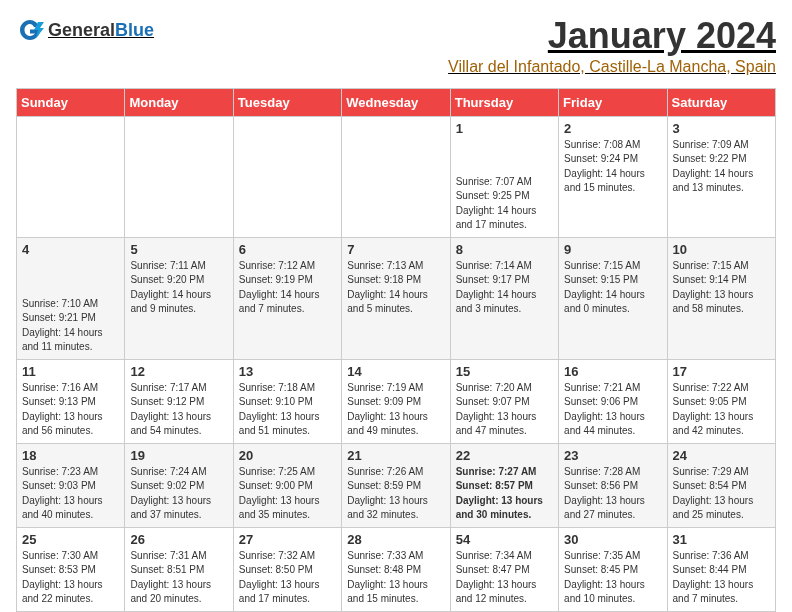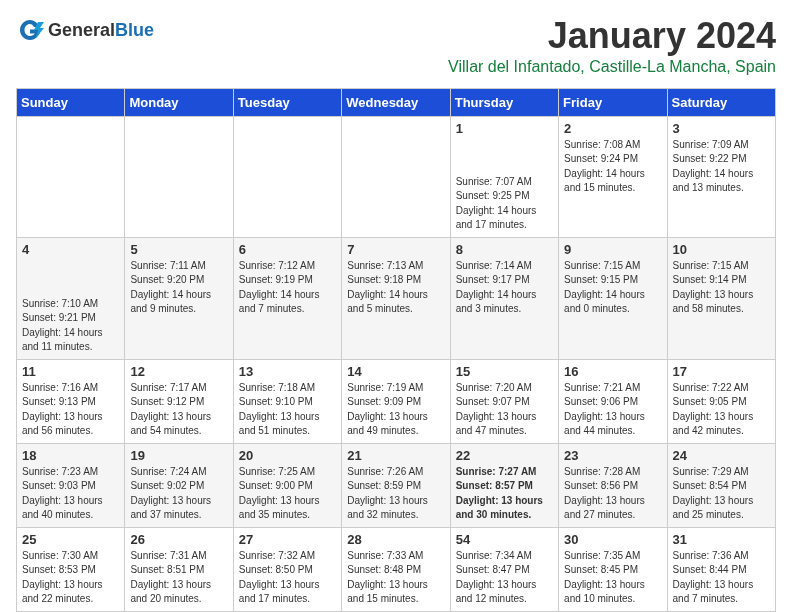--- a/index.html
+++ b/index.html
@@ -8,20 +8,21 @@
       background: #fff;
       width: 792px;
       min-height: 612px;
       padding: 16px;
     }
     .header-area {
       display: flex;
       align-items: flex-start;
       justify-content: flex-end;
       margin-bottom: 12px;
+      text-decoration: underline;
     }
     .logo {
       display: flex;
       align-items: center;
       gap: 4px;
     }
     .logo-text-general {
       font-size: 18px;
       font-weight: bold;
       color: #333;
@@ -40,30 +41,30 @@
       flex: 1;
     }
     .main-title {
       font-size: 36px;
       font-weight: bold;
       color: #333;
       line-height: 1.1;
     }
     .subtitle {
       font-size: 16px;
-      color: #15803d;
+      color: #a16207;
       margin-top: 2px;
     }
     .calendar {
       width: 100%;
       border-collapse: collapse;
       margin-top: 8px;
     }
     .calendar th {
-      background-color: #1d4ed8;
+      background-color: #ef4444;
       color: #fff;
       font-size: 13px;
       font-weight: bold;
       padding: 6px 4px;
       text-align: left;
       border: 1px solid #ccc;
     }
     .calendar td {
       vertical-align: top;
       border: 1px solid #ccc;

